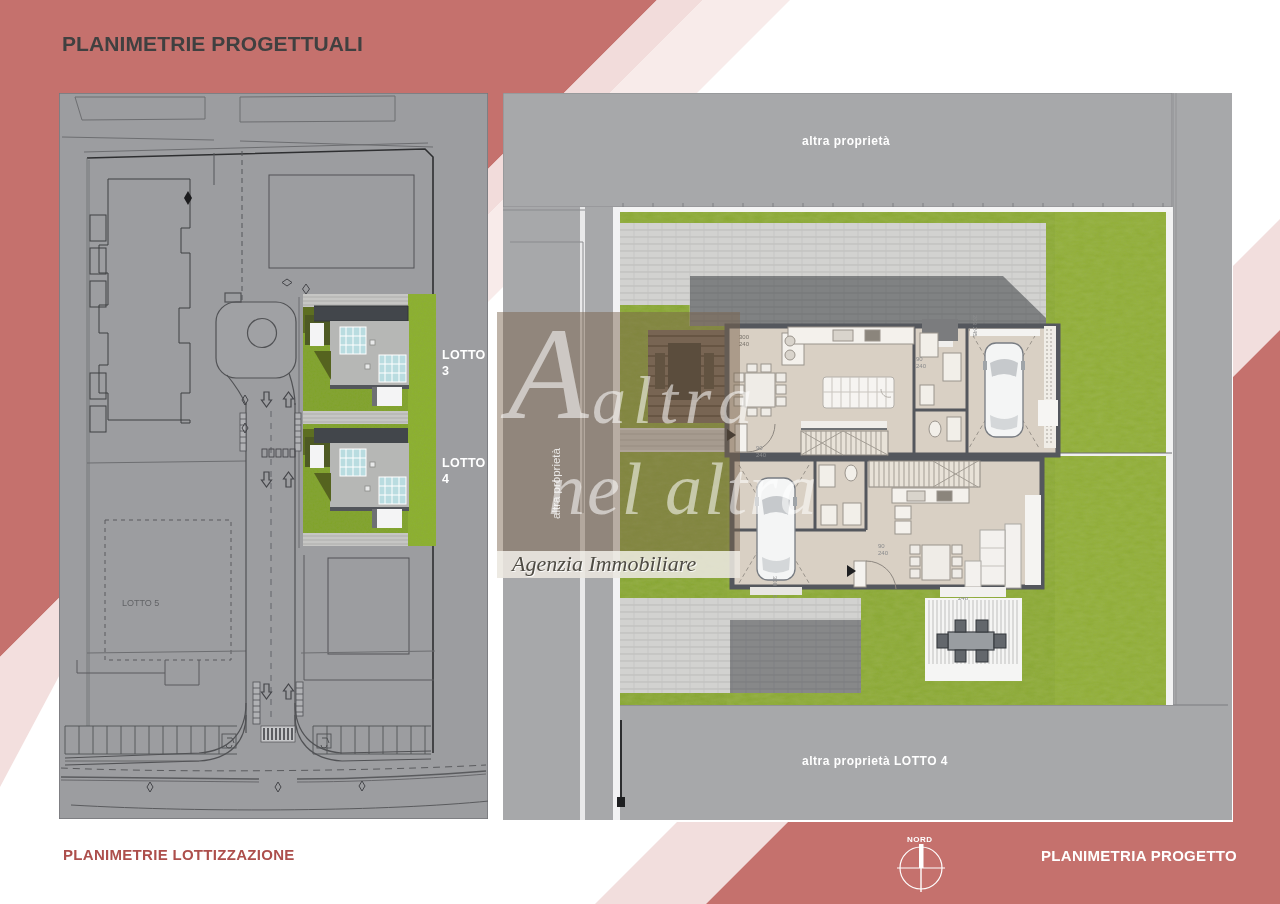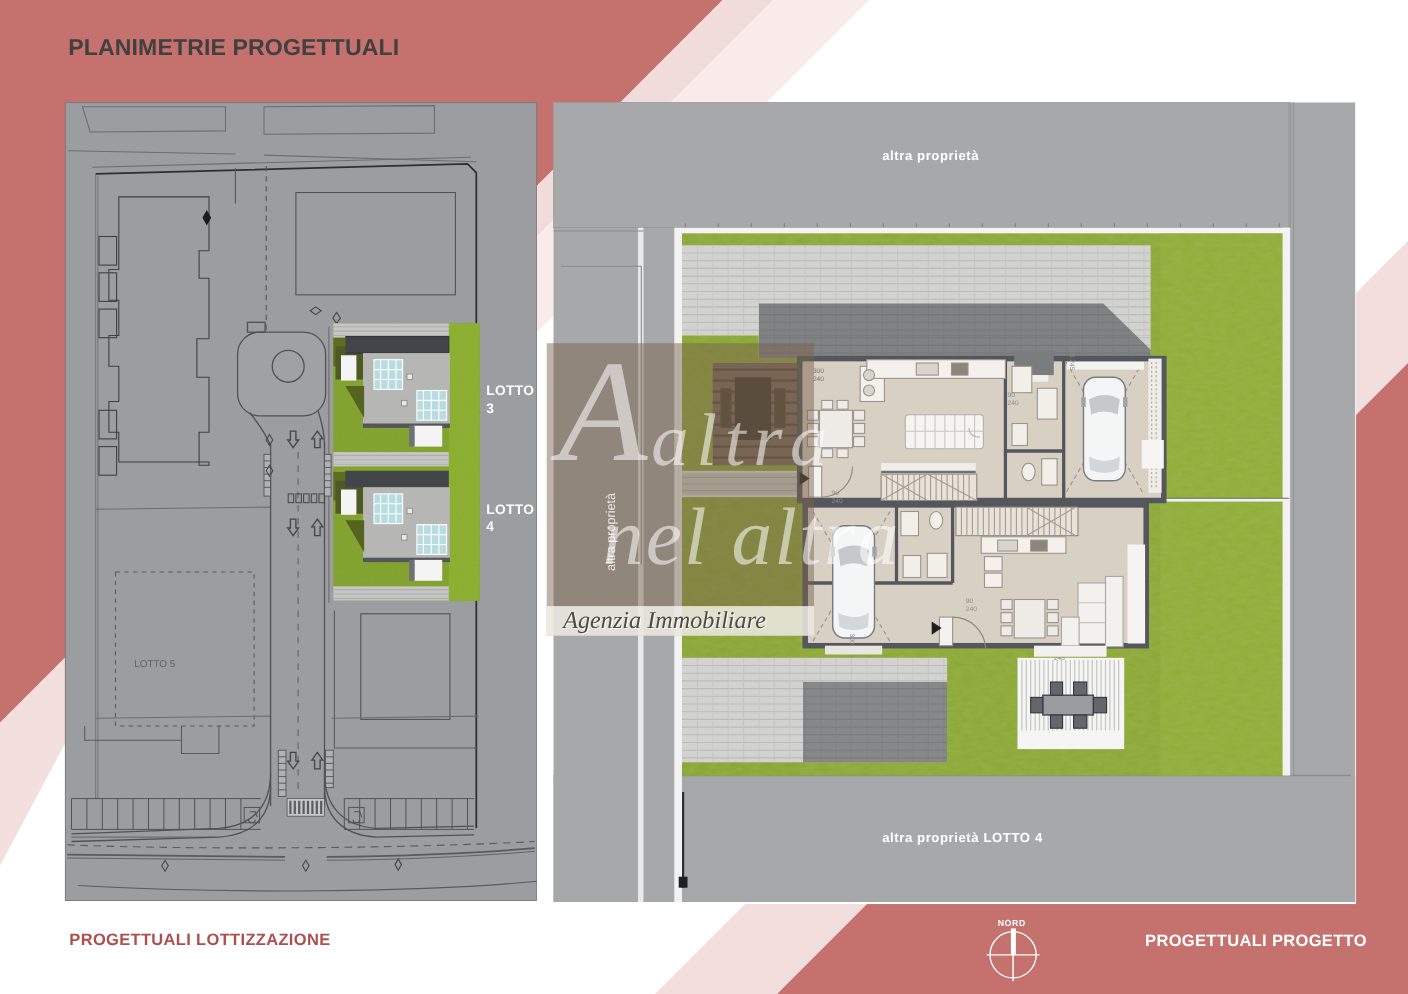--- a/index.html
+++ b/index.html
@@ -20,23 +20,23 @@
 
   <polygon points="0,657 90,567 90,618 0,787" fill="#f3dfde"></polygon>
 
   <polygon points="1280,219 1280,330 706,904 595,904" fill="#f2dedd"></polygon>
 
   <polygon points="1280,330 1280,904 706,904" fill="#c5716d"></polygon>
 </svg>
 
 <div class="abs" style="left:62px;top:32px;color:#404040;font-size:21px;font-weight:bold;letter-spacing:0.1px;">PLANIMETRIE PROGETTUALI</div>
 
-<div class="abs" style="left:63px;top:846px;color:#ad4f4c;font-size:15px;font-weight:bold;letter-spacing:0.3px;">PROGETTUALI LOTTIZZAZIONE</div>
-
-<div class="abs" style="left:1041px;top:847px;color:#ffffff;font-size:15px;font-weight:bold;letter-spacing:0.3px;">PROGETTUALI PROGETTO</div>
+<div class="abs" style="left:63px;top:846px;color:#ad4f4c;font-size:15px;font-weight:bold;letter-spacing:0.3px;">PLANIMETRIE LOTTIZZAZIONE</div>
+
+<div class="abs" style="left:1041px;top:847px;color:#ffffff;font-size:15px;font-weight:bold;letter-spacing:0.3px;">PLANIMETRIA PROGETTO</div>
 
 <svg class="abs" style="left:880px;top:830px" width="80" height="70" viewBox="0 0 80 70">
   <text x="27" y="12" fill="#ffffff" font-size="8" font-weight="bold" letter-spacing="0.5">NORD</text>
   <circle cx="41" cy="38" r="21" fill="none" stroke="#ffffff" stroke-width="1.2"></circle>
   <line x1="17" y1="38" x2="65" y2="38" stroke="#ffffff" stroke-width="1.2"></line>
   <line x1="41" y1="38" x2="41" y2="62" stroke="#ffffff" stroke-width="1.4"></line>
   <rect x="39" y="14" width="4.5" height="24" fill="#ffffff"></rect>
 </svg>
 
 <svg class="abs" style="left:59px;top:93px" width="429" height="726" viewBox="0 0 429 726">

